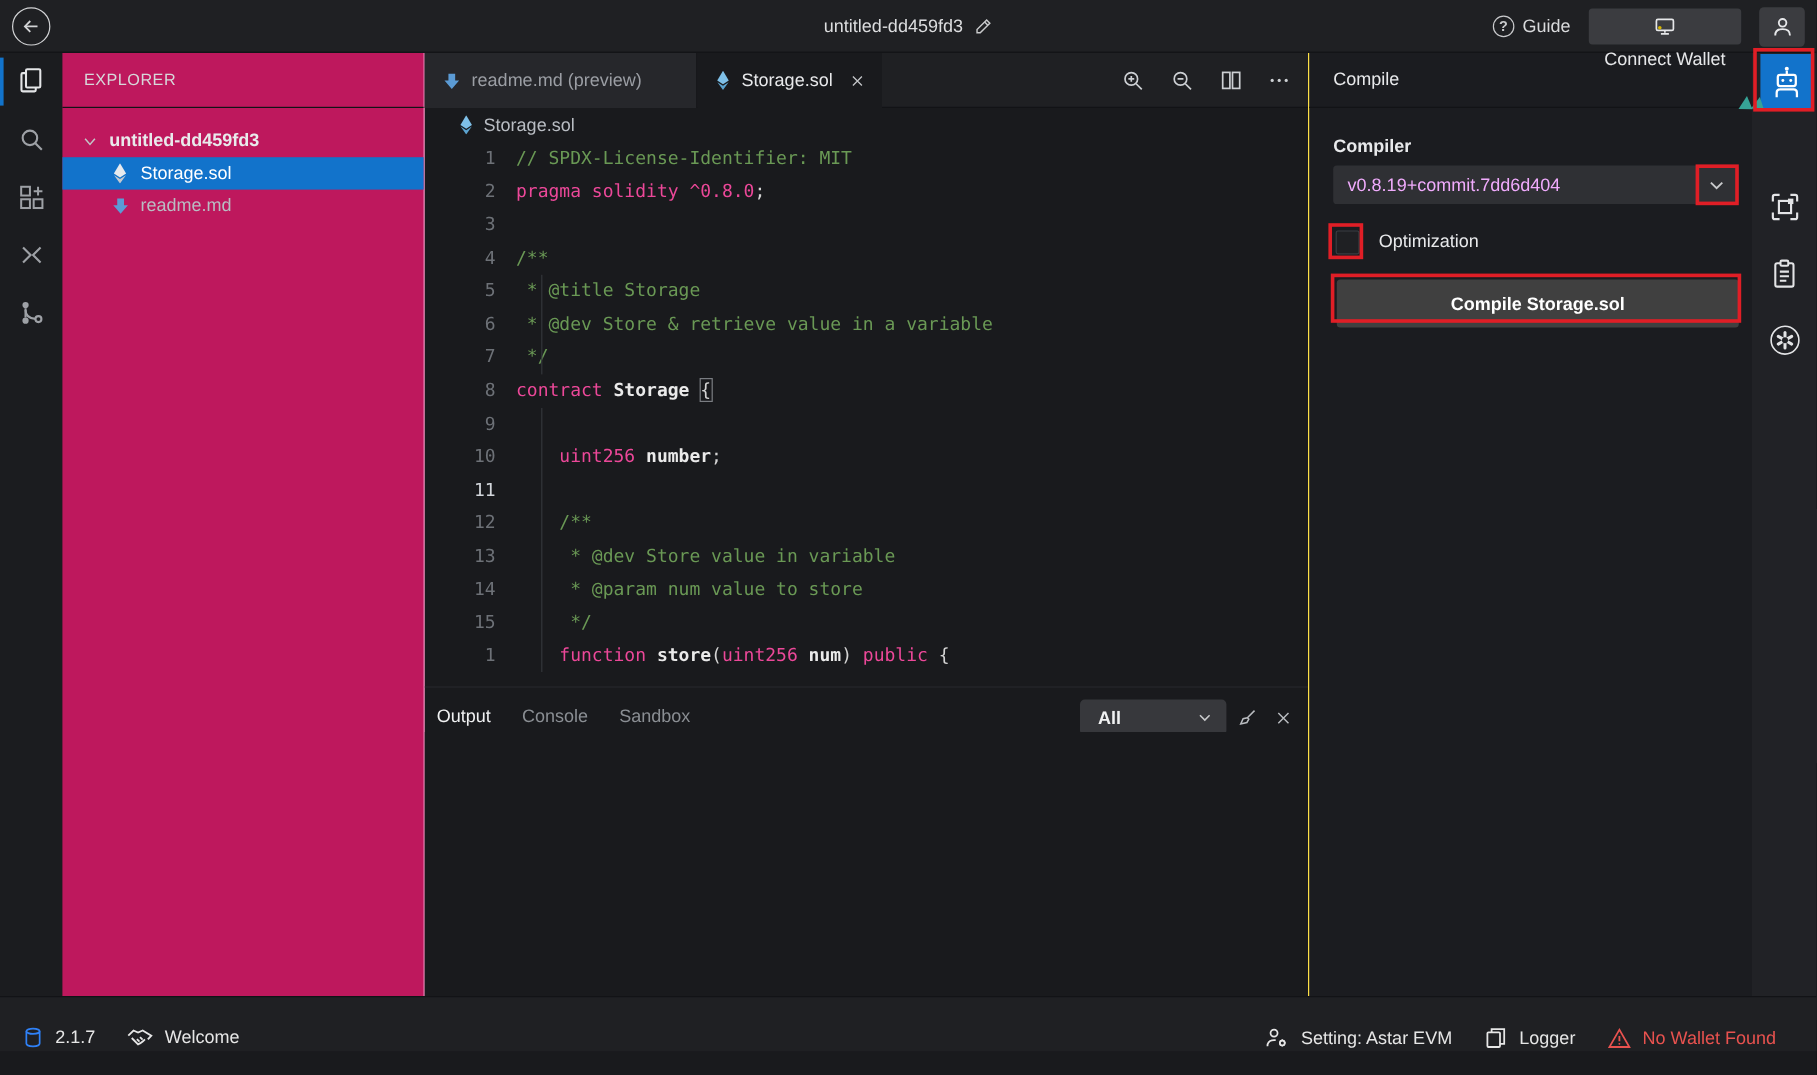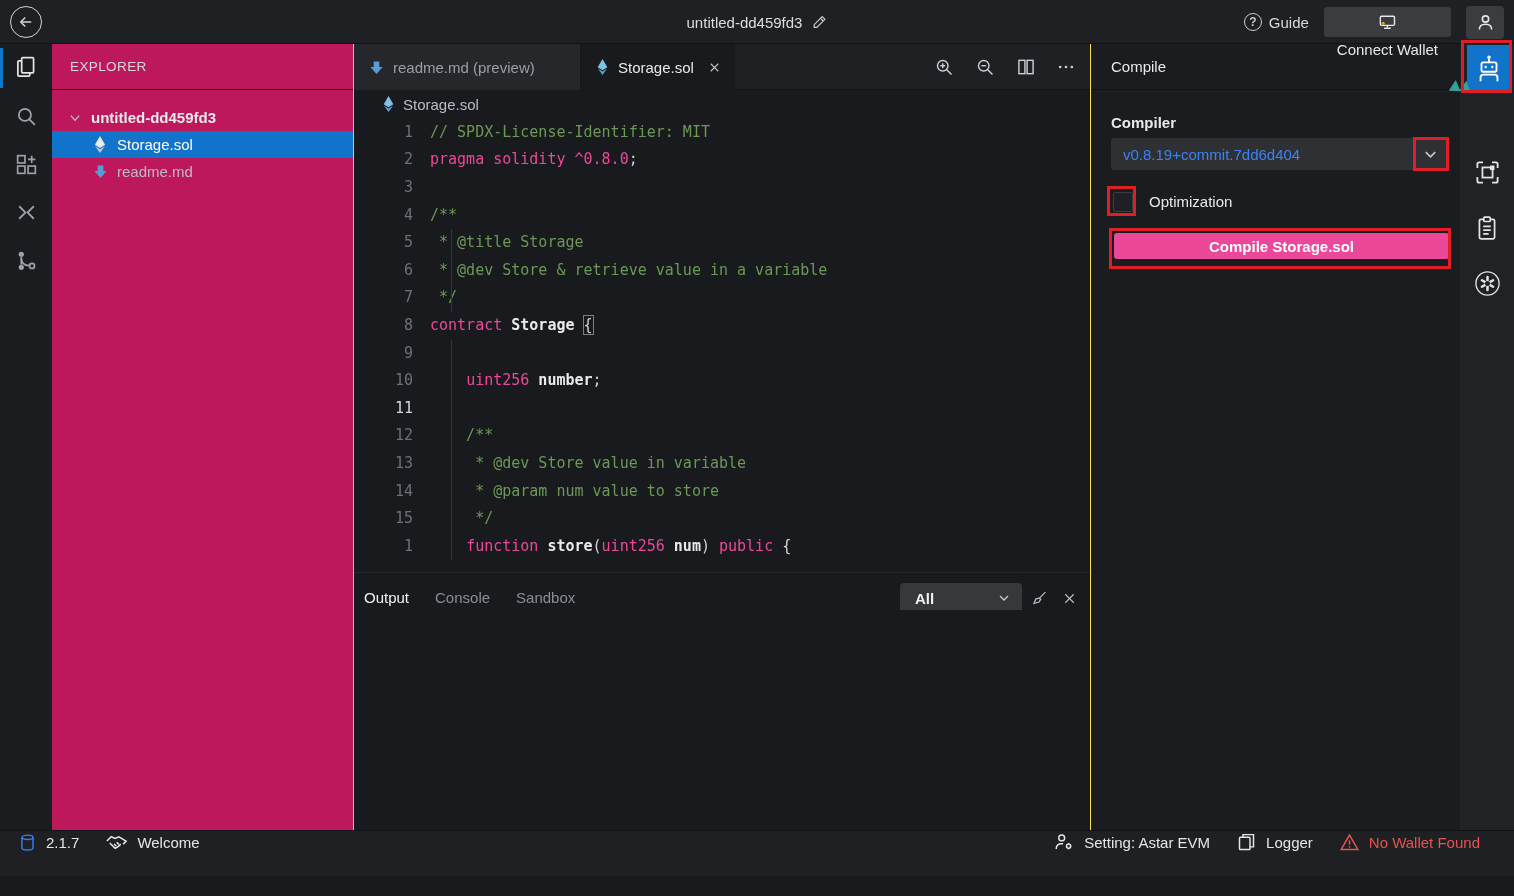--- a/index.html
+++ b/index.html
@@ -83,42 +83,42 @@
   #bp-filter .ic { margin-right:10px; color:#c9cacc; }
   #bp-actions { position:absolute; right:12px; top:0; height:50px; display:flex; align-items:center; gap:12px; color:#b9bcc0; }
   #bottom-content { position:absolute; left:0; top:566px; width:736px; height:240px; background:#191a1d; }
 
   
   #rightpanel { position:absolute; left:1090px; top:44px; width:370px; height:806px;
     background:#1b1c20; border-left:1px solid #fde047; }
   #rp-title { height:46px; line-height:46px; padding-left:20px; color:#e8e9eb; border-bottom:1px solid #121316; }
   #rp-compiler-label { position:absolute; left:20px; top:70px; font-weight:700; color:#e8e9eb; }
   #rp-dropdown { position:absolute; left:20px; top:94px; width:338px; height:32px; background:#2f3034;
-    border-radius:3px; display:flex; align-items:center; color:#3b82f6; }
+    border-radius:3px; display:flex; align-items:center; color:#f0abfc; }
   #rp-dropdown .val { margin-left:12px; flex:1; }
   #rp-dropdown .ic { margin-right:9px; color:#c9cacc; }
   #rp-checkbox { position:absolute; left:22px; top:148px; width:20px; height:20px; background:#1f2023;
     border:1px solid #3a3d42; border-radius:2px; }
   #rp-opt-label { position:absolute; left:58px; top:149px; color:#e8e9eb; }
-  #rp-compile-btn { position:absolute; left:23px; top:189px; width:335px; height:26px; background:#ec4899;
+  #rp-compile-btn { position:absolute; left:23px; top:189px; width:335px; height:40px; background:#404040;
     border:none; border-radius:3px; color:#ffffff; font-weight:700; font-size:15px;
     display:flex; align-items:center; justify-content:center; font-family:"Liberation Sans",sans-serif; }
 
   
   #right-activitybar { position:absolute; left:1460px; top:44px; width:54px; height:806px; background:#212226; }
   .ract-item { height:56px; display:flex; align-items:center; justify-content:center; color:#e3e4e6; }
   #ract-robot { position:absolute; left:7px; top:1px; width:44px; height:45px; background:#1273cb;
     display:flex; align-items:center; justify-content:center; color:#fff; }
   #ract-2 { position:absolute; left:0; top:100px; width:54px; }
   #ract-3 { position:absolute; left:0; top:156px; width:54px; }
   #ract-4 { position:absolute; left:0; top:211px; width:54px; }
 
   
   #statusbar { position:absolute; left:0; top:830px; width:1514px; height:46px; background:#1f2023;
-    border-top:1px solid #121316; display:flex; align-items:flex-start; z-index:3; }
+    border-top:1px solid #121316; display:flex; align-items:flex-end; z-index:3; }
   .sb-item { display:flex; align-items:center; gap:9px; color:#e6e6e6; }
   #sb-left { display:flex; align-items:center; gap:26px; padding-left:18px; flex:1; }
   #sb-right { display:flex; align-items:center; gap:26px; padding-right:34px; }
   .sb-warn { color:#e8524f; }
 
   
   .annotation { position:absolute; border:3.5px solid #e01e26; z-index:6; pointer-events:none; }
   #ann-robot { left:1461px; top:40px; width:51px; height:53px; }
   #ann-chevron { left:1413px; top:137px; width:36px; height:34px; }
   #ann-checkbox { left:1107px; top:186px; width:29px; height:30px; }

